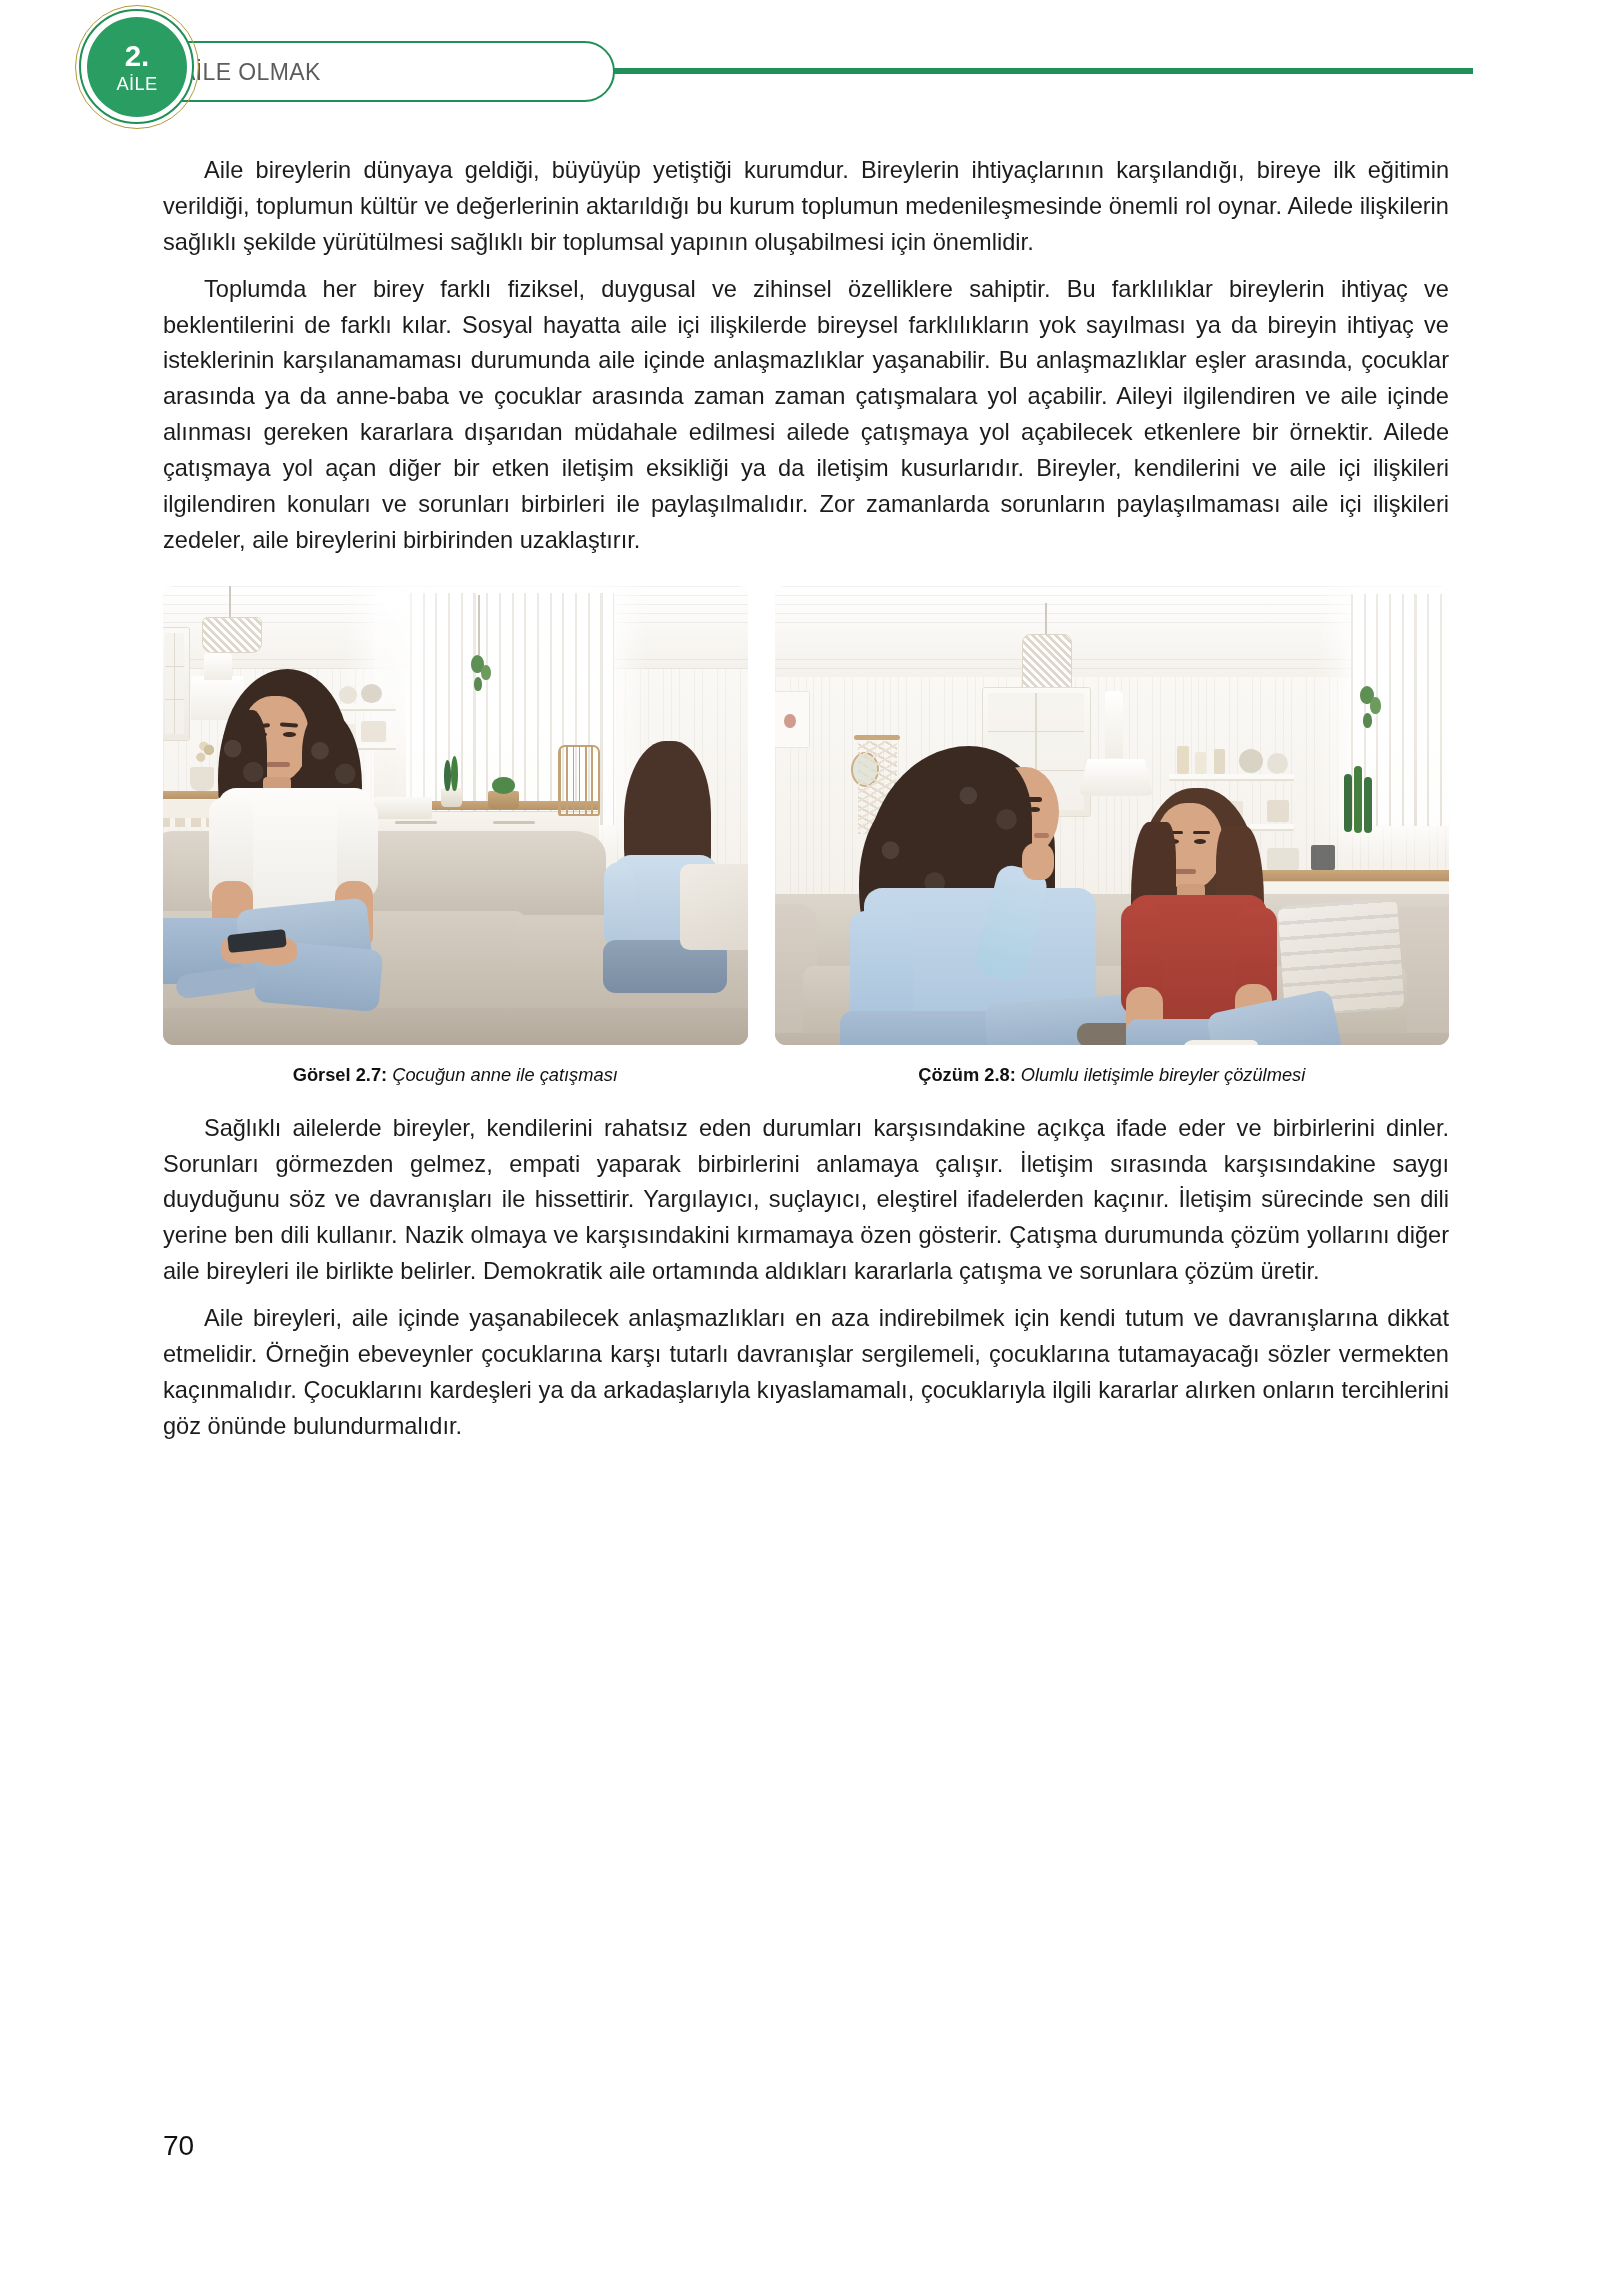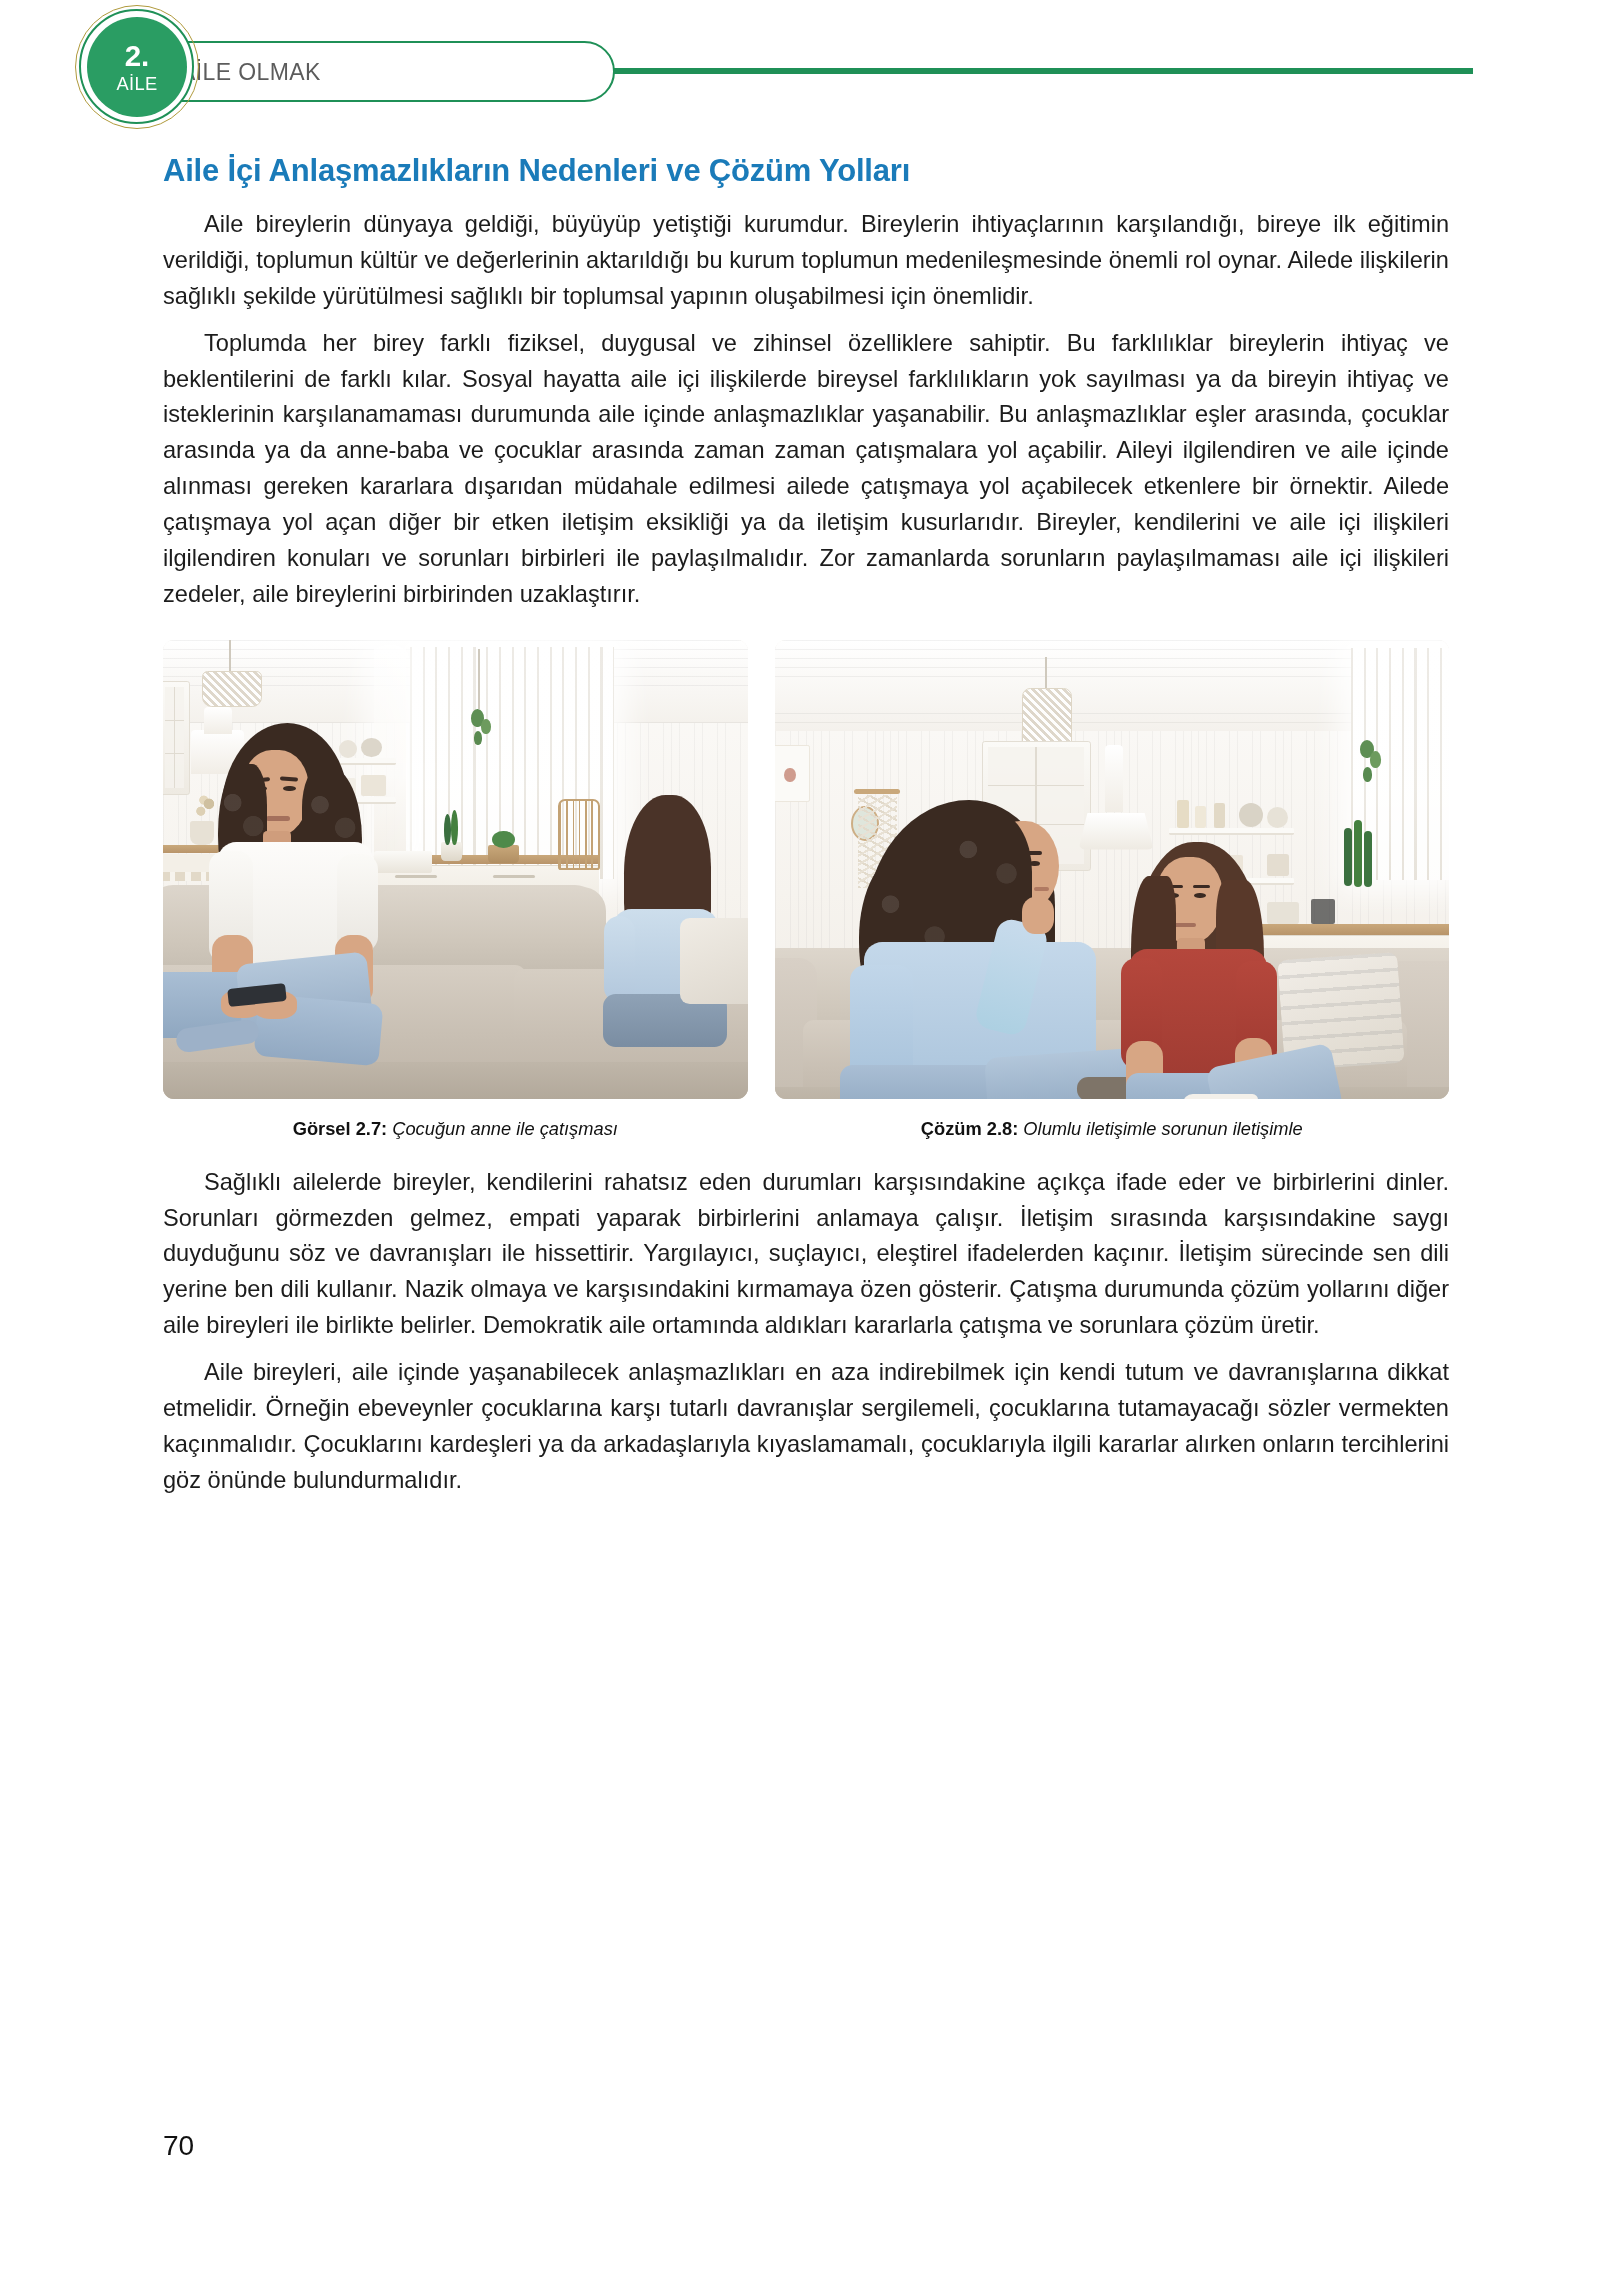--- a/index.html
+++ b/index.html
@@ -310,21 +310,20 @@
   <div class="unit-badge-ring"></div>
   <div class="unit-badge-ring2"></div>
   <div class="unit-badge">
     <span class="num">2.</span>
     <span class="word">AİLE</span>
   </div>
 </div>
 
 <div class="content">
 
-  <h1 class="section-title">Aile İçi Anlaşmazlıkların Nedenleri ve Çözüm Yolları</h1>
 
   <p class="body">Aile bireylerin dünyaya geldiği, büyüyüp yetiştiği kurumdur. Bireylerin ihtiyaçlarının karşılandığı, bireye ilk eğitimin verildiği, toplumun kültür ve değerlerinin aktarıldığı bu kurum toplumun medenileşmesinde önemli rol oynar. Ailede ilişkilerin sağlıklı şekilde yürütülmesi sağlıklı bir toplumsal yapının oluşabilmesi için önemlidir.</p>
   <p class="body">Toplumda her birey farklı fiziksel, duygusal ve zihinsel özelliklere sahiptir. Bu farklılıklar bireylerin ihtiyaç ve beklentilerini de farklı kılar. Sosyal hayatta aile içi ilişkilerde bireysel farklılıkların yok sayılması ya da bireyin ihtiyaç ve isteklerinin karşılanamaması durumunda aile içinde anlaşmazlıklar yaşanabilir. Bu anlaşmazlıklar eşler arasında, çocuklar arasında ya da anne-baba ve çocuklar arasında zaman zaman çatışmalara yol açabilir. Aileyi ilgilendiren ve aile içinde alınması gereken kararlara dışarıdan müdahale edilmesi ailede çatışmaya yol açabilecek etkenlere bir örnektir. Ailede çatışmaya yol açan diğer bir etken iletişim eksikliği ya da iletişim kusurlarıdır. Bireyler, kendilerini ve aile içi ilişkileri ilgilendiren konuları ve sorunları birbirleri ile paylaşılmalıdır. Zor zamanlarda sorunların paylaşılmaması aile içi ilişkileri zedeler, aile bireylerini birbirinden uzaklaştırır.</p>
 
   <div class="figures">
 
     <figure class="figure left" style="margin:0;">
       <div class="photo">
         <div class="photo-inner">
           <div class="wall"></div>
@@ -526,21 +525,21 @@
           <div class="arm" style="left:460px; top:398px; width:37px; height:70px; background:#d7a684;"></div>
           <div class="hand" style="left:380px; top:440px; width:52px; height:35px;"></div>
 
           <div class="leg" style="left:351px; top:433px; width:162px; height:52px; background:linear-gradient(180deg,#a9bed4,#8ea6bf);"></div>
           <div class="leg" style="left:436px; top:415px; width:127px; height:67px; background:linear-gradient(180deg,#b4c7da,#98aec6); transform:rotate(-12deg);"></div>
           <div class="sock" style="left:408px; top:454px; width:75px; height:28px;"></div>
         </div>
       </div>
 
       <figcaption class="caption">
-        <span class="lbl">Çözüm 2.8:</span><span class="desc"> Olumlu iletişimle sorunun iletişimle</span>
+        <span class="lbl">Çözüm 2.8:</span><span class="desc"> Olumlu iletişimle bireyler çözülmesi</span>
       </figcaption>
     </figure>
 
   </div>
 
   <p class="body" style="margin-top:24px;">Sağlıklı ailelerde bireyler, kendilerini rahatsız eden durumları karşısındakine açıkça ifade eder ve birbirlerini dinler. Sorunları görmezden gelmez, empati yaparak birbirlerini anlamaya çalışır. İletişim sırasında karşısındakine saygı duyduğunu söz ve davranışları ile hissettirir. Yargılayıcı, suçlayıcı, eleştirel ifadelerden kaçınır. İletişim sürecinde sen dili yerine ben dili kullanır. Nazik olmaya ve karşısındakini kırmamaya özen gösterir. Çatışma durumunda çözüm yollarını diğer aile bireyleri ile birlikte belirler. Demokratik aile ortamında aldıkları kararlarla çatışma ve sorunlara çözüm üretir.</p>
   <p class="body">Aile bireyleri, aile içinde yaşanabilecek anlaşmazlıkları en aza indirebilmek için kendi tutum ve davranışlarına dikkat etmelidir. Örneğin ebeveynler çocuklarına karşı tutarlı davranışlar sergilemeli, çocuklarına tutamayacağı sözler vermekten kaçınmalıdır. Çocuklarını kardeşleri ya da arkadaşlarıyla kıyaslamamalı, çocuklarıyla ilgili kararlar alırken onların tercihlerini göz önünde bulundurmalıdır.</p>
 
 </div>
 

